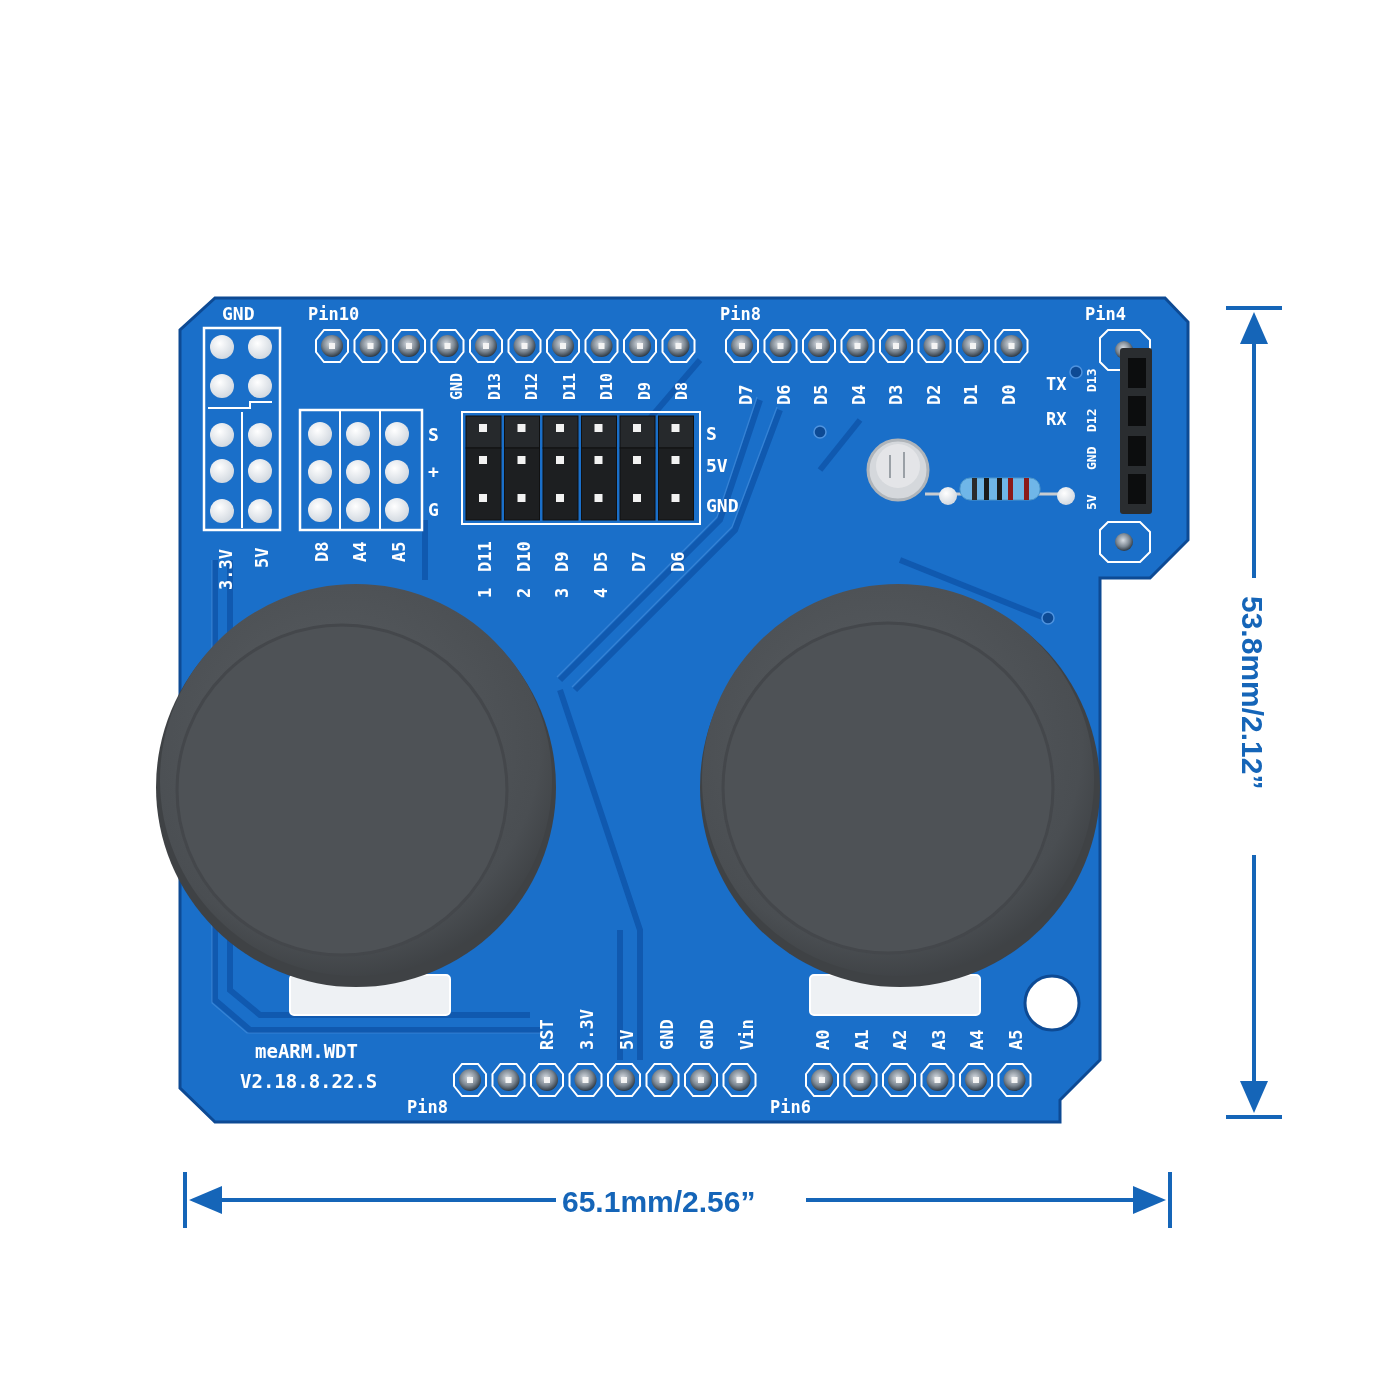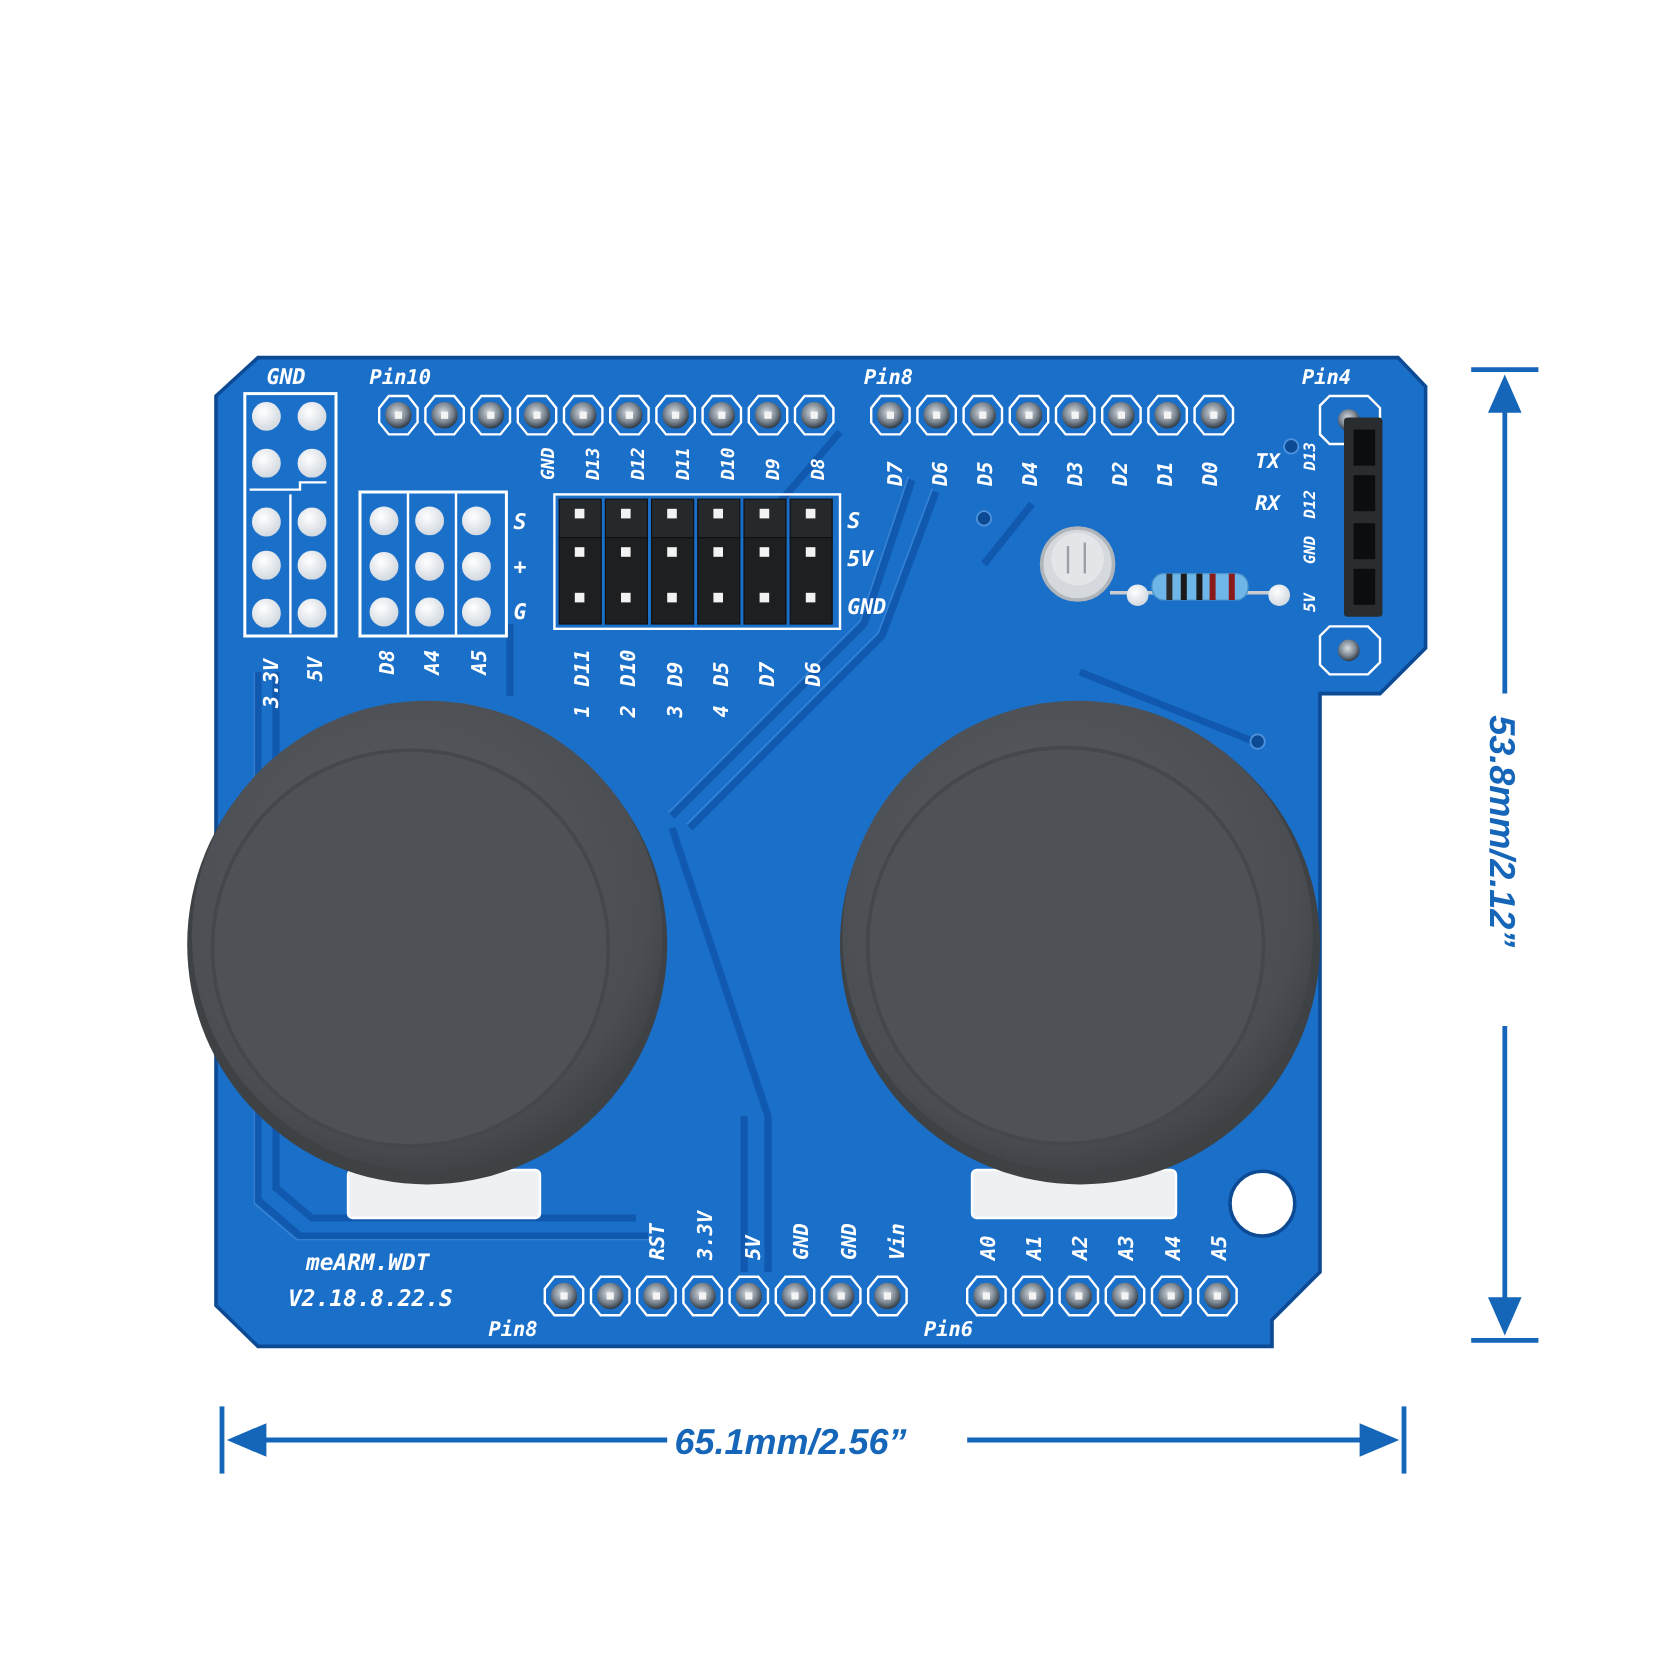--- a/index.html
+++ b/index.html
@@ -1,17 +1,17 @@
 <!DOCTYPE html>
 <html><head>
 <meta charset="utf-8">
 <style>
   html, body { margin: 0; padding: 0; background: #ffffff; }
   body { width: 1400px; height: 1400px; position: relative; overflow: hidden; font-family: "DejaVu Sans", sans-serif; }
-  .stage { position: absolute; left: 0; top: 0; width: 1400px; height: 1142px; font-style: italic; }
+  .stage { position: absolute; left: 0; top: 0; width: 1400px; height: 1142px; }
   svg { position: absolute; left: 0; top: 0; }
   .silk { fill: #ffffff; font-family: "DejaVu Sans Mono", monospace; font-weight: bold; }
   .dim-label { fill: #1565b8; font-family: "Liberation Sans", sans-serif; font-weight: bold; }
 </style>
 </head>
 <body>
 
 <div class="stage">
 <svg id="pcb" width="1400" height="1400" viewBox="0 0 1400 1400">
   <defs>

